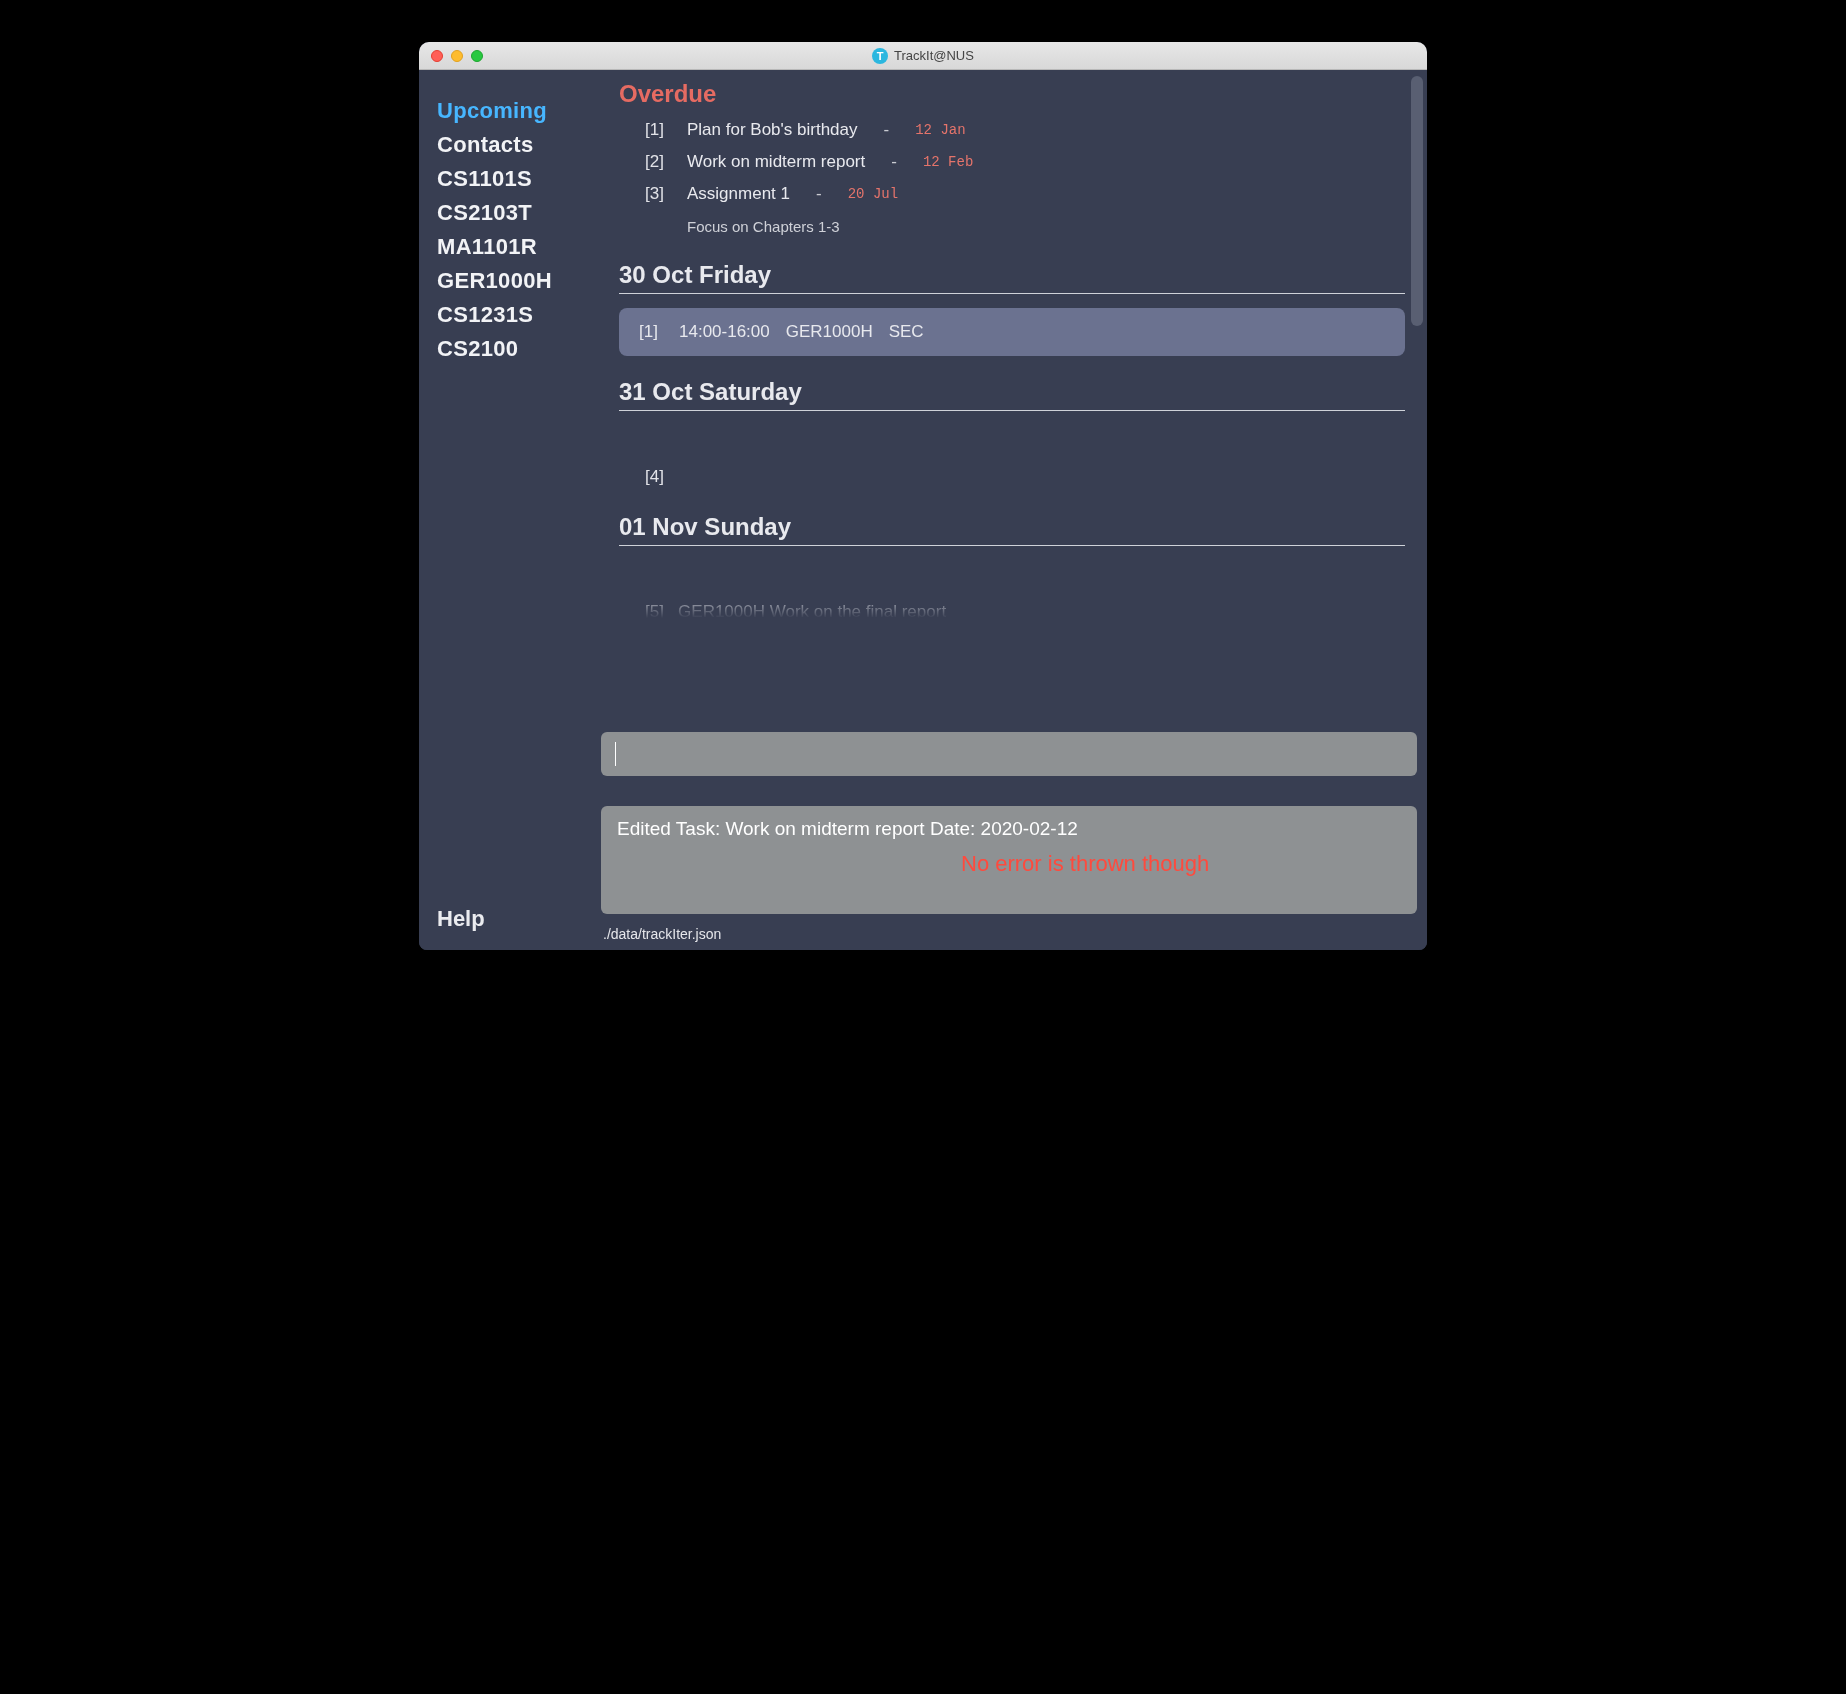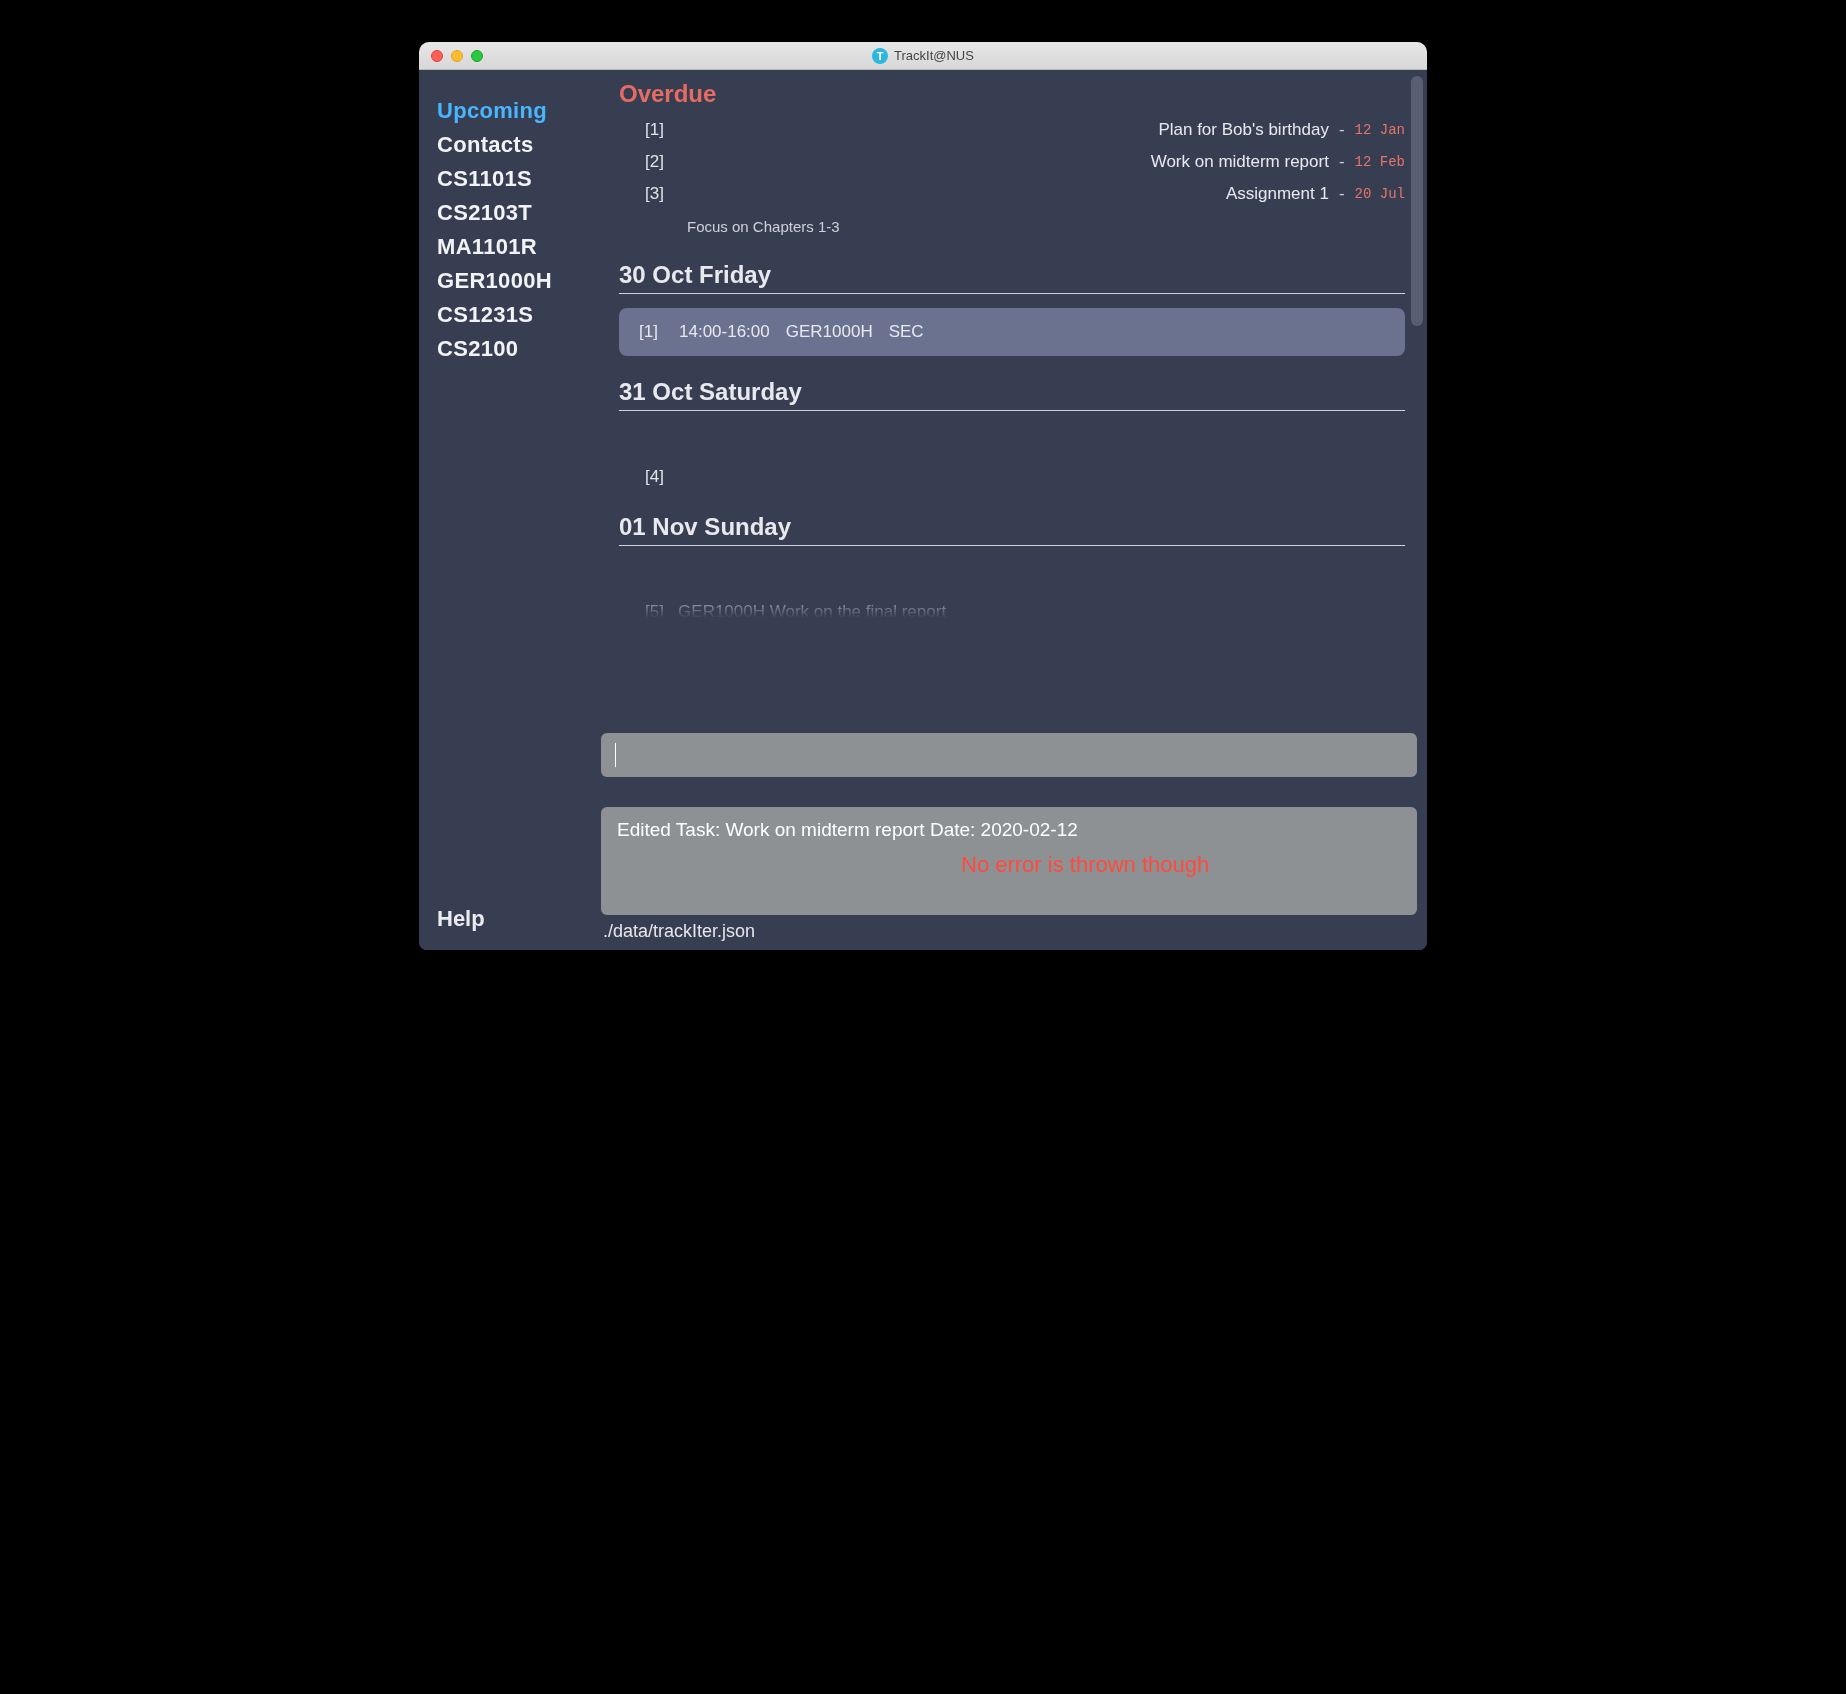--- a/index.html
+++ b/index.html
@@ -113,21 +113,21 @@
   .underline { height:1px; background:#cfd2d9; margin-bottom:8px; }
   .row {
     display:flex;
     gap:14px;
     padding:8px 0 4px 26px;
     font-size:17px;
     align-items:flex-start;
   }
   .row .idx { width:28px; color:#e2e3e8;}
   .row .body { flex:1; }
-  .row .line1 { display:flex; gap:10px; align-items:center;justify-content:flex-end;}
+  .row .line1 { display:flex; gap:26px; align-items:center;}
   .row .dash { color:#c9cbd2;}
   .row .date { color:#e5746b; font-size:14px;font-family:Liberation Mono, monospace;}
   .row .sub { color:#cfd1d8; font-size:15px; margin-top:14px;}
   .section { margin-top:22px; }
   .card {
     background:#6b7290;
     border-radius:8px;
     padding:14px 20px;
     margin:14px 0 8px 0;
     display:flex;
@@ -182,22 +182,22 @@
     left:360px; top:44px;
     width:260px;
     color:#ff4a3d;
     font-size:22px;
     line-height:1.3;
     text-align:justify;
     text-align-last:left;
     font-weight:400;
   }
   .statusbar {
-    padding:6px 2px 8px 2px;
-    font-size:18px;
+    padding:12px 2px 8px 2px;
+    font-size:14px;
     color:#e6e7eb;
   }
   .spacer-row { height:40px; }
 </style>
 </head>
 <body>
 
 <div class="frame">
 
   <div class="titlebar">

